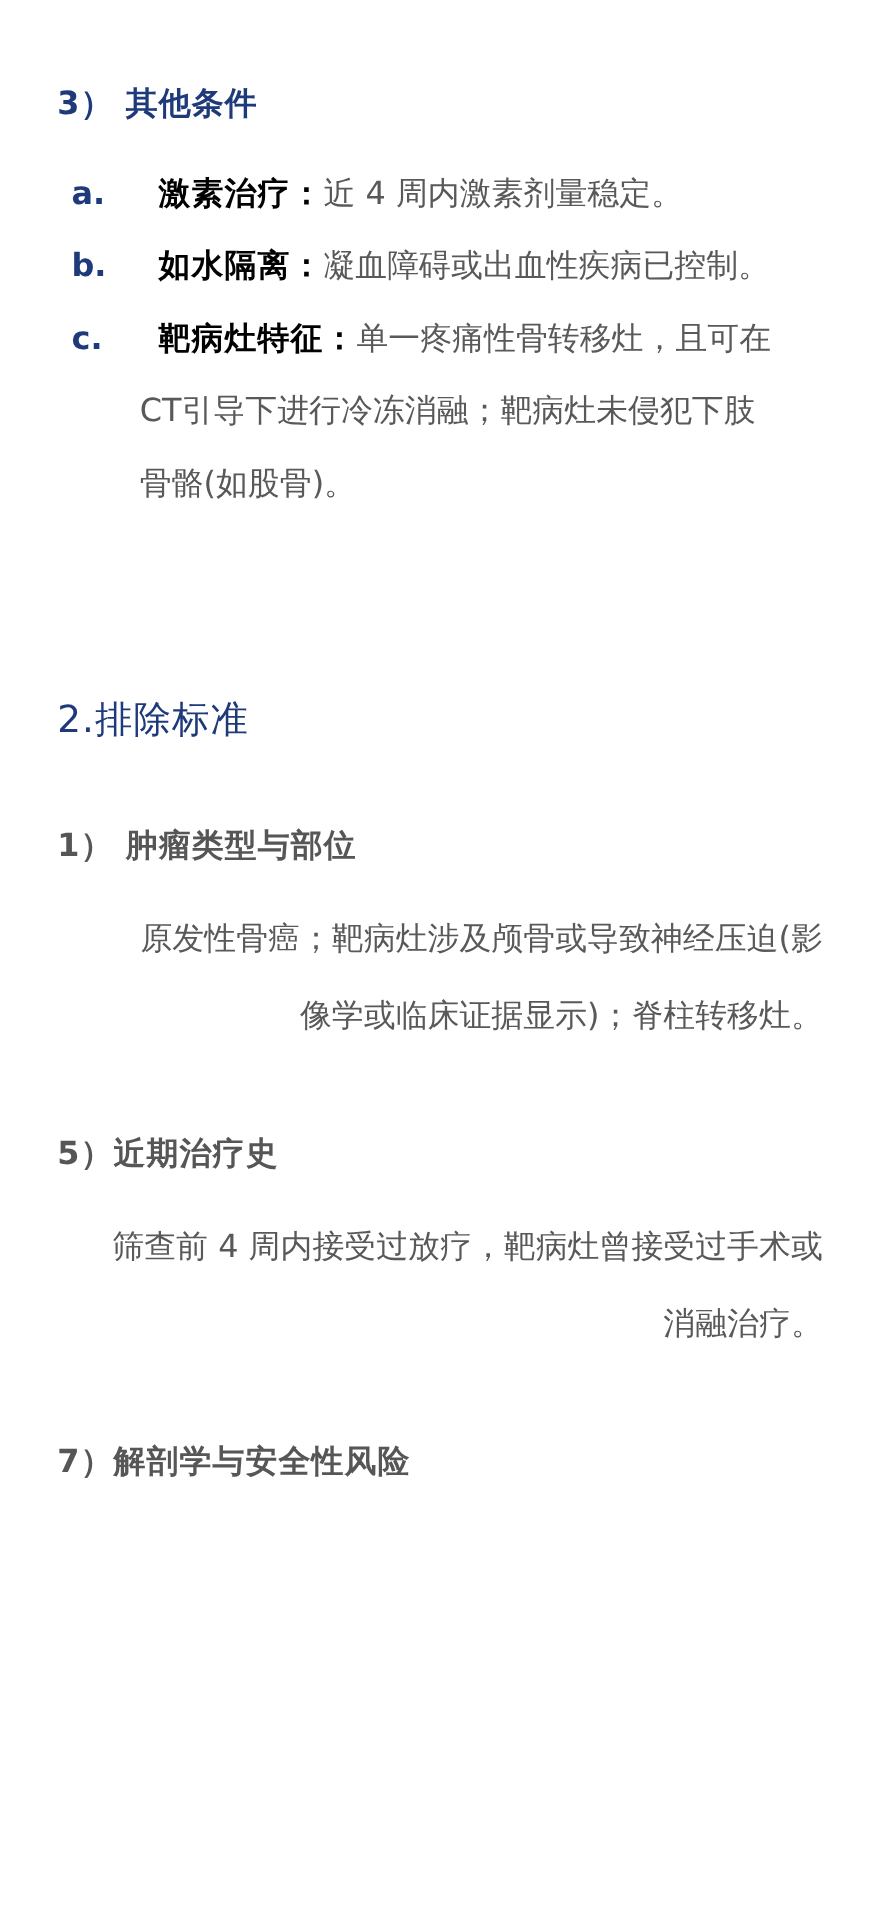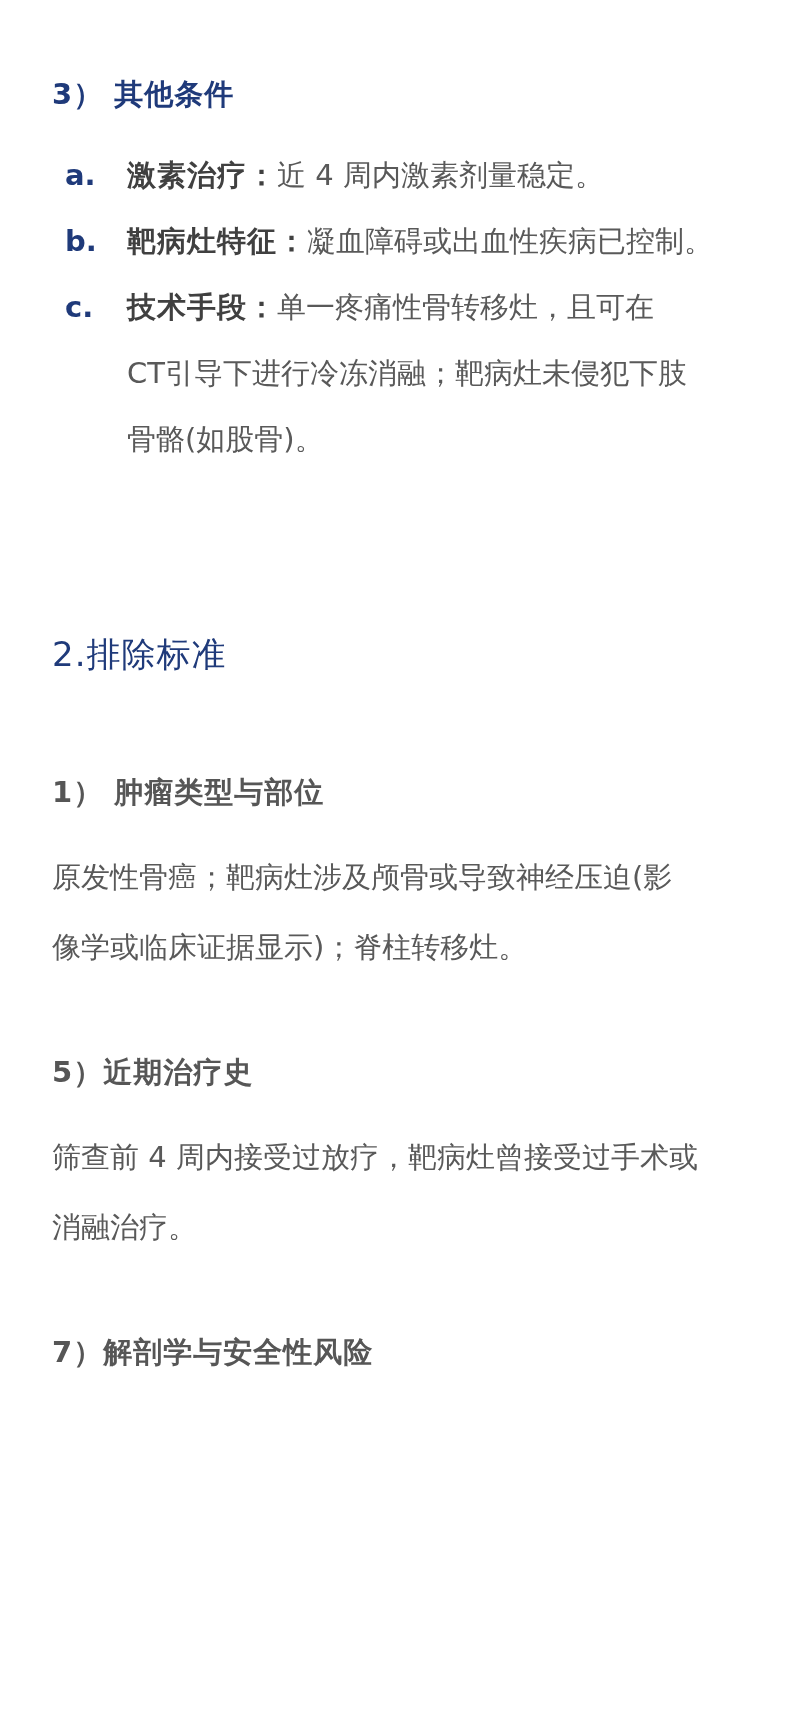--- a/index.html
+++ b/index.html
@@ -39,70 +39,72 @@
     left: 13px;
     top: 0;
     width: 62px;
     font-weight: bold;
     color: #1f3a7a;
     font-size: 29px;
     line-height: 66px;
   }
   .cond-label {
     font-weight: bold;
-    color: #404040;
+    color: #000000;
     letter-spacing: 1px;
+    margin-left: 17px;
   }
   .cond-text { white-space: pre-line; margin-top: 35px; }
   
   .h-blue-big {
     margin: 160px 0 0 0;
     font-size: 34px;
     line-height: 44px;
     font-weight: normal;
     color: #1f3a7a;
     letter-spacing: 1px;
   }
   .h-gray-sub {
     margin: 70px 0 0 0;
     font-size: 29px;
     line-height: 40px;
     font-weight: bold;
     color: #565656;
     letter-spacing: 1px;
   }
-  .h-gray-sub.first { margin-top: 96px; }
+  .h-gray-sub.first { margin-top: 72px; }
   .body-para {
     margin: 30px 0 0 0;
     font-size: 29px;
     line-height: 70px;
     color: #595959;
     white-space: pre-line;
+    text-align: right;
   }
   .body-para.follow { margin-top: 0; }
 </style>
 </head>
 <body>
 
 <div class="page">
 
   <h3 class="h-blue-small">3） 其他条件</h3>
 
   <ul class="cond-list">
     <li class="cond-item">
       <span class="cond-marker">a.</span>
       <span class="cond-label">激素治疗：</span><span class="cond-text">近 4 周内激素剂量稳定。</span>
     </li>
     <li class="cond-item">
       <span class="cond-marker">b.</span>
-      <span class="cond-label">靶病灶特征：</span><span class="cond-text">凝血障碍或出血性疾病已控制。</span>
+      <span class="cond-label">如水隔离：</span><span class="cond-text">凝血障碍或出血性疾病已控制。</span>
     </li>
     <li class="cond-item">
       <span class="cond-marker">c.</span>
-      <span class="cond-label">技术手段：</span><span class="cond-text">单一疼痛性骨转移灶，且可在
+      <span class="cond-label">靶病灶特征：</span><span class="cond-text">单一疼痛性骨转移灶，且可在
 CT引导下进行冷冻消融；靶病灶未侵犯下肢
 骨骼(如股骨)。</span>
     </li>
   </ul>
 
   <h2 class="h-blue-big">2.排除标准</h2>
 
   <h4 class="h-gray-sub first">1） 肿瘤类型与部位</h4>
   <p class="body-para">原发性骨癌；靶病灶涉及颅骨或导致神经压迫(影
 像学或临床证据显示)；脊柱转移灶。</p>

